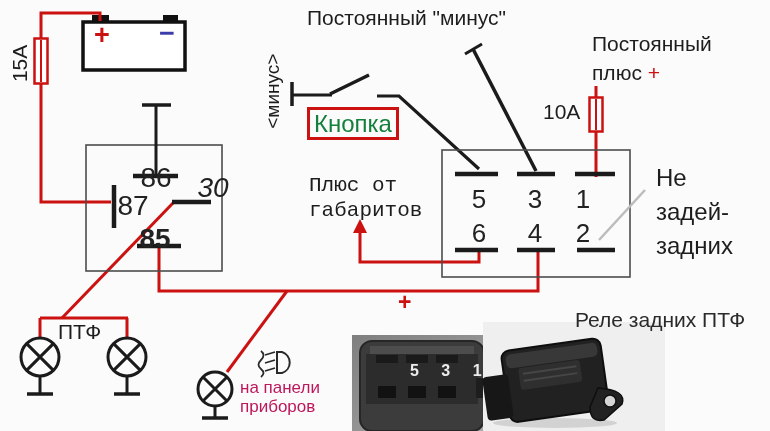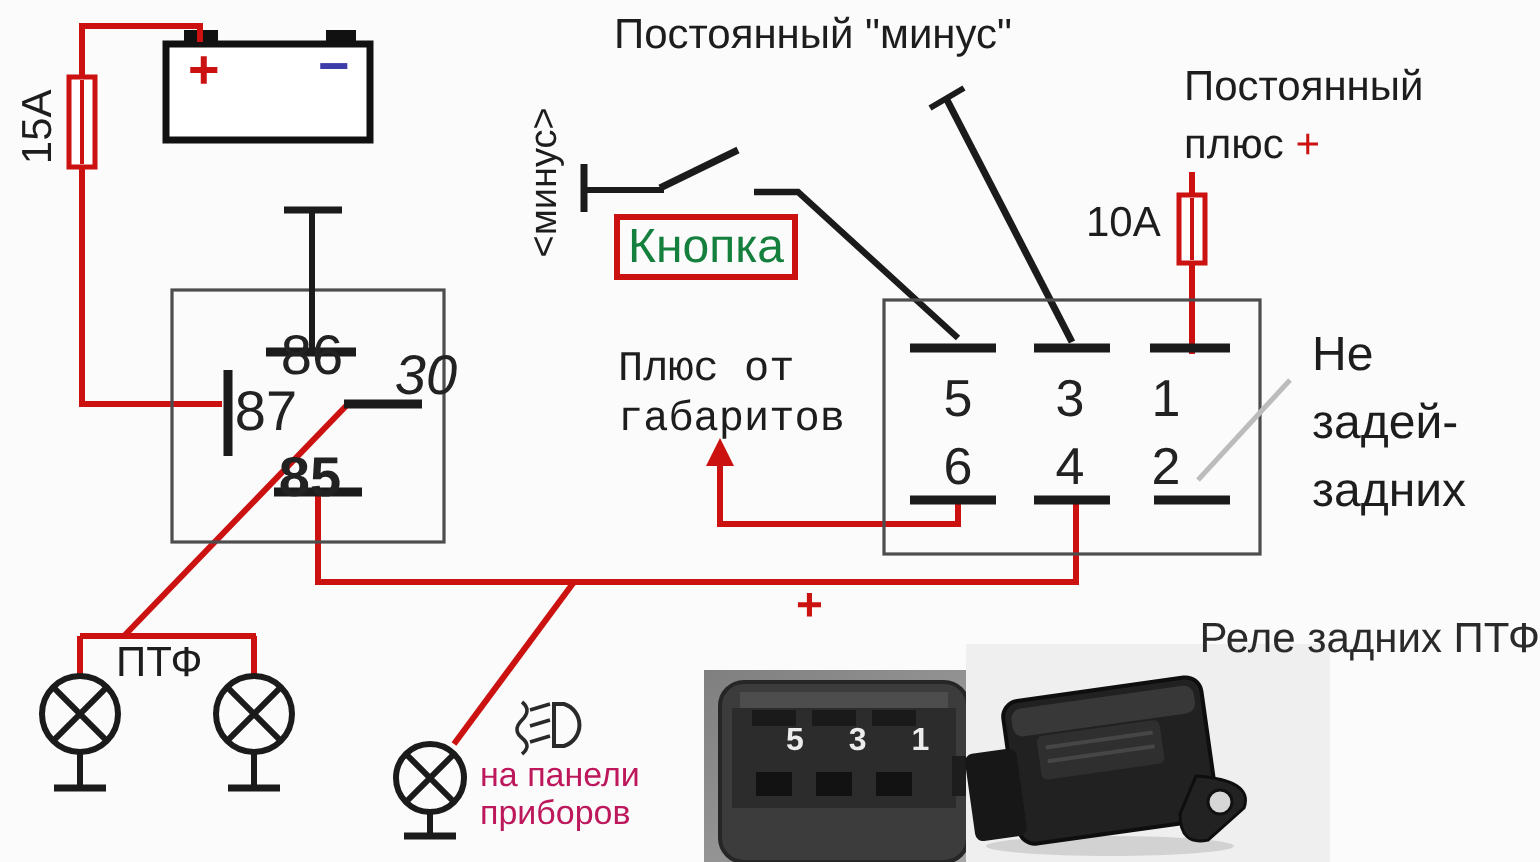--- a/index.html
+++ b/index.html
@@ -14,22 +14,22 @@
   .pin-digit{position:absolute;width:26px;text-align:center;font-size:26px;color:#222;}
   .relay-digit{position:absolute;width:36px;text-align:center;font-size:28px;color:#222;}
   .rot{transform:rotate(-90deg);transform-origin:center center;text-align:center;}
   .red{color:#cc1111;}
   .blue{color:#3d3daa;}
   #knopka-box{
     position:absolute;left:307px;top:107px;width:92px;height:33px;
     border:3px solid #cc1111;display:flex;align-items:center;justify-content:center;
     font-size:24px;color:#15803d;box-sizing:border-box;background:transparent;
   }
-  .photo-num{position:absolute;font-size:16px;font-weight:bold;color:#ececec;letter-spacing:9px;}
-  .caption{position:absolute;left:575px;top:306px;width:195px;text-align:right;font-size:21px;color:#2a2a2a;line-height:1.35;}
+  .photo-num{position:absolute;font-size:16px;font-weight:bold;color:#ececec;letter-spacing:9px;margin-left:17px;}
+  .caption{position:absolute;left:575px;top:306px;width:195px;text-align:left;font-size:21px;color:#2a2a2a;line-height:1.35;}
   .small-note{position:absolute;font-size:17px;line-height:1.12;color:#be185d;}
 </style>
 </head>
 <body>
 
 <div id="canvas">
 
   <svg id="wiresvg" viewBox="0 0 770 431">
 
     <g>

